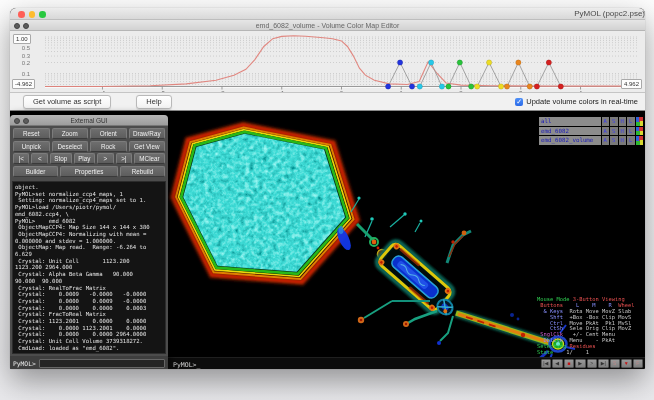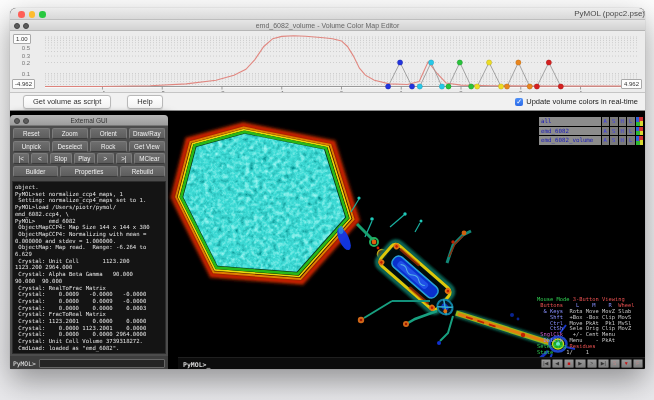--- a/index.html
+++ b/index.html
@@ -32,22 +32,22 @@
     display:flex; align-items:center; }
   .mac-btn { background:linear-gradient(#ffffff,#f3f3f3); border:1px solid #b9b9b9; border-radius:3px;
     font-size:7.5px; color:#333; padding:2px 9px; line-height:8px; box-shadow:0 .5px 1px rgba(0,0,0,.12); }
   .chk-wrap { margin-left:auto; margin-right:7px; display:flex; align-items:center; gap:3px; }
   .chk { width:8px; height:8px; border-radius:2px; background:linear-gradient(#4f90f8,#2a6ae8);
     color:#fff; font-size:7px; line-height:8px; text-align:center; }
   .chk-label { font-size:7.5px; color:#222; }
   
   .main-area { position:relative; height:259px; background:#000; }
   .scene { position:absolute; left:158px; top:0; }
-  .gl-strip { position:absolute; left:168px; right:0; bottom:0; height:13px; background:#0c0c0c;
-    border-top:1px solid #1f1f1f;font-weight:bold; }
+  .gl-strip { position:absolute; left:158px; right:0; bottom:0; height:13px; background:#0c0c0c;
+    border-top:1px solid #1f1f1f; }
   .gl-prompt { position:absolute; left:5px; top:3px; font-family:"DejaVu Sans Mono",monospace;
     font-size:6.5px; color:#d8d8d8; }
   
   .ext-gui { position:absolute; left:0; top:4px; bottom:0; width:158px; background:#4c4c4c;
     border-radius:4px 4px 0 0; box-shadow:2px 0 8px rgba(0,0,0,.6); display:flex; flex-direction:column; }
   .ext-title { position:relative; height:11px; background:linear-gradient(#b6b6b6,#9d9d9d);
     border-radius:4px 4px 0 0; text-align:center; border-bottom:1px solid #777; }
   .ext-title .title { font-size:6.5px; color:#333; line-height:11px; }
   .ext-title .winbtns { top:2.5px; }
   .btn-grid { padding:2px 2px 1px 2px; }
@@ -165,21 +165,21 @@
           <circle cx="524.8960096735187" cy="54.5" r="2.7" fill="#d42020" stroke="rgba(0,0,0,0.25)" stroke-width="0.4"></circle>
           <circle cx="536.8468359532446" cy="30.512405158264684" r="2.7" fill="#d42020" stroke="rgba(0,0,0,0.25)" stroke-width="0.4"></circle>
           <circle cx="548.7976622329705" cy="54.5" r="2.7" fill="#d42020" stroke="rgba(0,0,0,0.25)" stroke-width="0.4"></circle>
         </svg>
       <div class="edit-box box-ymax">1.00</div>
       <div class="edit-box box-xmin">-4.962</div>
       <div class="edit-box box-xmax">4.962</div>
     </div>
     <div class="editor-buttons">
       <button class="mac-btn" style="margin-left:13px">Get volume as script</button>
-      <button class="mac-btn" style="margin-left:16px">Help</button>
+      <button class="mac-btn" style="margin-left:25px">Help</button>
       <div class="chk-wrap">
         <div class="chk">✓</div>
         <div class="chk-label">Update volume colors in real-time</div>
       </div>
     </div>
   </div>
 
   <div class="main-area">
 
     <svg class="scene" width="477" height="246" viewBox="0 0 477 246">

